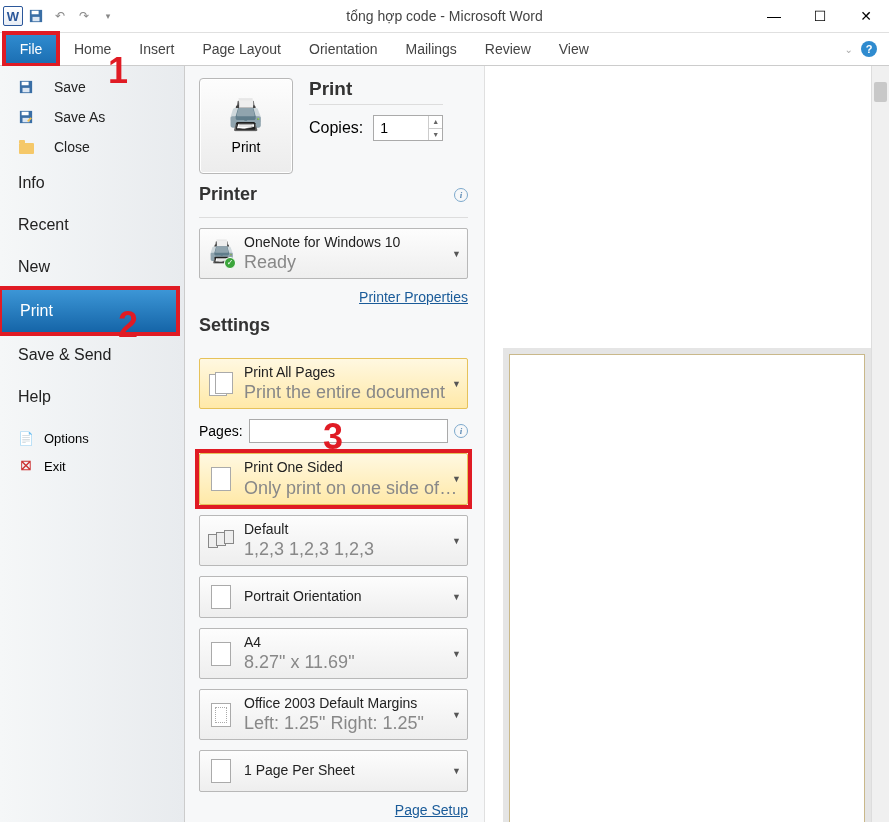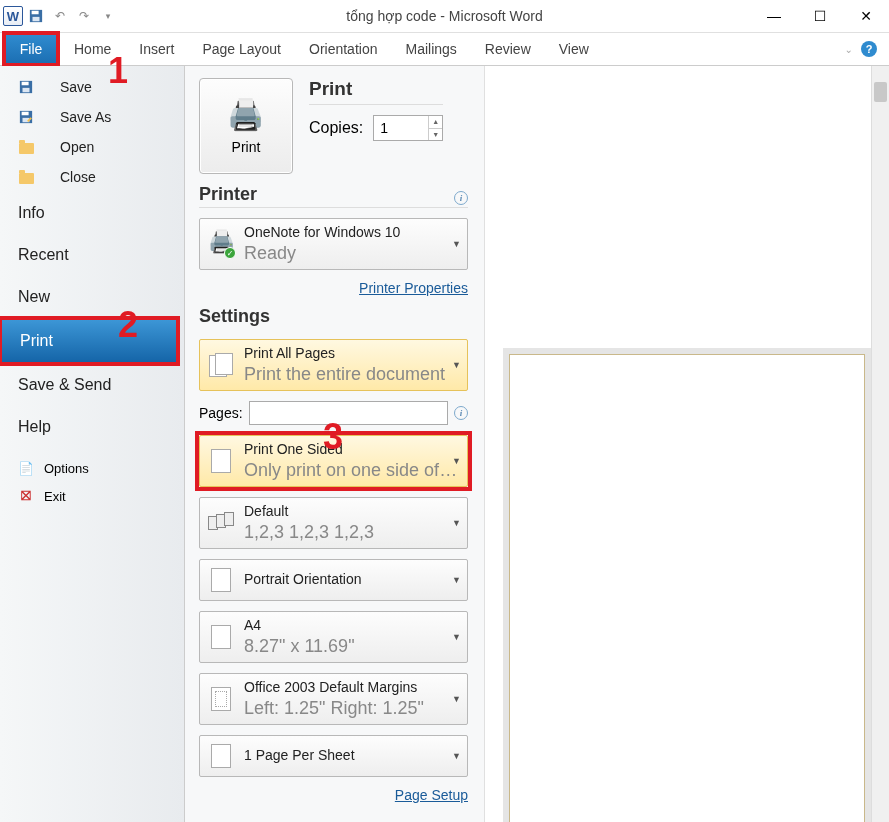--- a/index.html
+++ b/index.html
@@ -12,36 +12,36 @@
 .winbtns{margin-left:auto;display:flex}
 .winbtn{width:46px;height:33px;display:flex;align-items:center;justify-content:center;color:#000;font-size:14px}
 .ribbon-tabs{height:33px;display:flex;align-items:stretch;border-bottom:1px solid #ccc;position:relative}
 .file-tab{background:linear-gradient(#2f8bcf,#1c6fb3);color:#fff;width:58px;display:flex;align-items:center;justify-content:center;font-size:14px;border:4px solid #e01b24;position:relative;margin:-2px 0 -2px 2px}
 .tab{padding:0 14px;display:flex;align-items:center;font-size:14px;color:#444}
 .ribbon-right{margin-left:auto;display:flex;align-items:center;gap:8px;padding-right:12px}
 .help-icon{width:16px;height:16px;border-radius:50%;background:#2f8bcf;color:#fff;display:flex;align-items:center;justify-content:center;font-size:11px;font-weight:bold}
 .caret{color:#aaa;font-size:10px}
 .body{display:flex;height:756px}
 .sidebar{width:185px;background:linear-gradient(90deg,#f5f7f8,#e8ebee);border-right:1px solid #ccc;padding-top:6px;display:flex;flex-direction:column;position:relative}
-.sb-item{padding:7px 18px;display:flex;align-items:flex-end;gap:26px;font-size:14px;color:#222;cursor:default}
+.sb-item{padding:7px 18px;display:flex;align-items:flex-end;gap:20px;font-size:14px;color:#222;cursor:default}
 .sb-icon{width:16px;height:16px;display:flex;align-items:center;justify-content:center;font-size:13px}
 .sb-big{padding:12px 18px;font-size:16px;color:#222}
 .sb-print{background:linear-gradient(#3c96d6,#1565a8);color:#fff;border:4px solid #e01b24;margin:-2px 4px -2px -2px;position:relative}
 .sb-small{padding:6px 18px;font-size:13px;display:flex;align-items:center;gap:10px}
 .middle{width:300px;background:#f7f8f9;padding:12px 16px 4px 14px;border-right:1px solid #e0e0e0;display:flex;flex-direction:column;gap:10px;overflow:hidden}
 .print-row{display:flex;gap:16px;align-items:flex-start}
 .print-btn{width:94px;height:96px;background:linear-gradient(#fdfdfd,#ececec);border:1px solid #b8b8b8;border-radius:4px;display:flex;flex-direction:column;align-items:center;justify-content:center;gap:8px;box-shadow:inset 0 0 0 1px #fff}
 .printer-glyph{width:40px;height:34px;display:flex;align-items:center;justify-content:center;font-size:30px}
 .print-big-label{font-size:19px;font-weight:600;color:#333}
 .copies-row{display:flex;align-items:center;gap:10px;margin-top:10px}
 .copies-input{width:70px;height:26px;border:1px solid #aaa;padding:2px 20px 2px 6px;font-size:14px;position:relative;background:#fff}
 .spinner{position:absolute;right:1px;top:1px;bottom:1px;width:14px;display:flex;flex-direction:column}
 .spinner div{flex:1;display:flex;align-items:center;justify-content:center;font-size:7px;border-left:1px solid #ccc;color:#666}
 .spinner div:first-child{border-bottom:1px solid #ccc}
-.section-h{font-size:18px;font-weight:600;color:#333;display:flex;justify-content:space-between;align-items:flex-end;border-bottom:1px solid #ddd;padding-bottom:2px}
+.section-h{font-size:18px;font-weight:600;color:#333;display:flex;justify-content:space-between;align-items:center;border-bottom:1px solid #ddd;padding-bottom:12px}
 .info-i{width:14px;height:14px;border-radius:50%;border:1px solid #7da9cc;color:#5b89b4;font-size:9px;display:flex;align-items:center;justify-content:center;font-style:italic;font-family:serif;font-weight:bold}
 .dd{border:1px solid #b8b8b8;background:linear-gradient(#fdfdfd,#eeeeee);border-radius:2px;display:flex;align-items:center;padding:5px 8px;gap:10px;position:relative;min-height:42px}
 .dd.hl{background:linear-gradient(#fff8e1,#ffe9a8);border-color:#e6c25a}
 .dd-icon{width:26px;height:30px;display:flex;align-items:center;justify-content:center;font-size:20px;color:#666;flex-shrink:0}
 .dd-text{display:flex;flex-direction:column;line-height:1.25;overflow:hidden}
 .dd-title{font-size:14px;color:#222}
 .dd-sub{font-size:18px;color:#888;white-space:nowrap;overflow:hidden;text-overflow:ellipsis}
 .dd-caret{position:absolute;right:6px;top:50%;transform:translateY(-50%);font-size:9px;color:#555}
 .link{color:#1a5b99;font-size:14px;text-align:right;text-decoration:underline;cursor:pointer}
 .pages-row{display:flex;align-items:center;gap:6px}
@@ -135,26 +135,20 @@
             <rect x="4" y="9" width="8" height="5" fill="#dbe6f3"></rect>
             <path d="M10 13 L14 9" stroke="#f5c04a" stroke-width="2"></path>
           </svg>
         </span>
         <span>Save As</span>
       </div>
     <div class="sb-item">
         <span class="sb-icon">
           <span class="folder-icon"></span>
         </span>
-        <span>Open</span>
-      </div>
-    <div class="sb-item">
-        <span class="sb-icon">
-          <span class="folder-icon"></span>
-        </span>
         <span>Close</span>
       </div>
     <div class="sb-big">Info</div>
     <div class="sb-big">Recent</div>
     <div class="sb-big">New</div>
     <div class="sb-big sb-print"><span>Print</span></div>
     <div class="sb-big">Save &amp; Send</div>
     <div class="sb-big">Help</div>
     <div style="height:6px"></div>
     <div class="sb-small">

